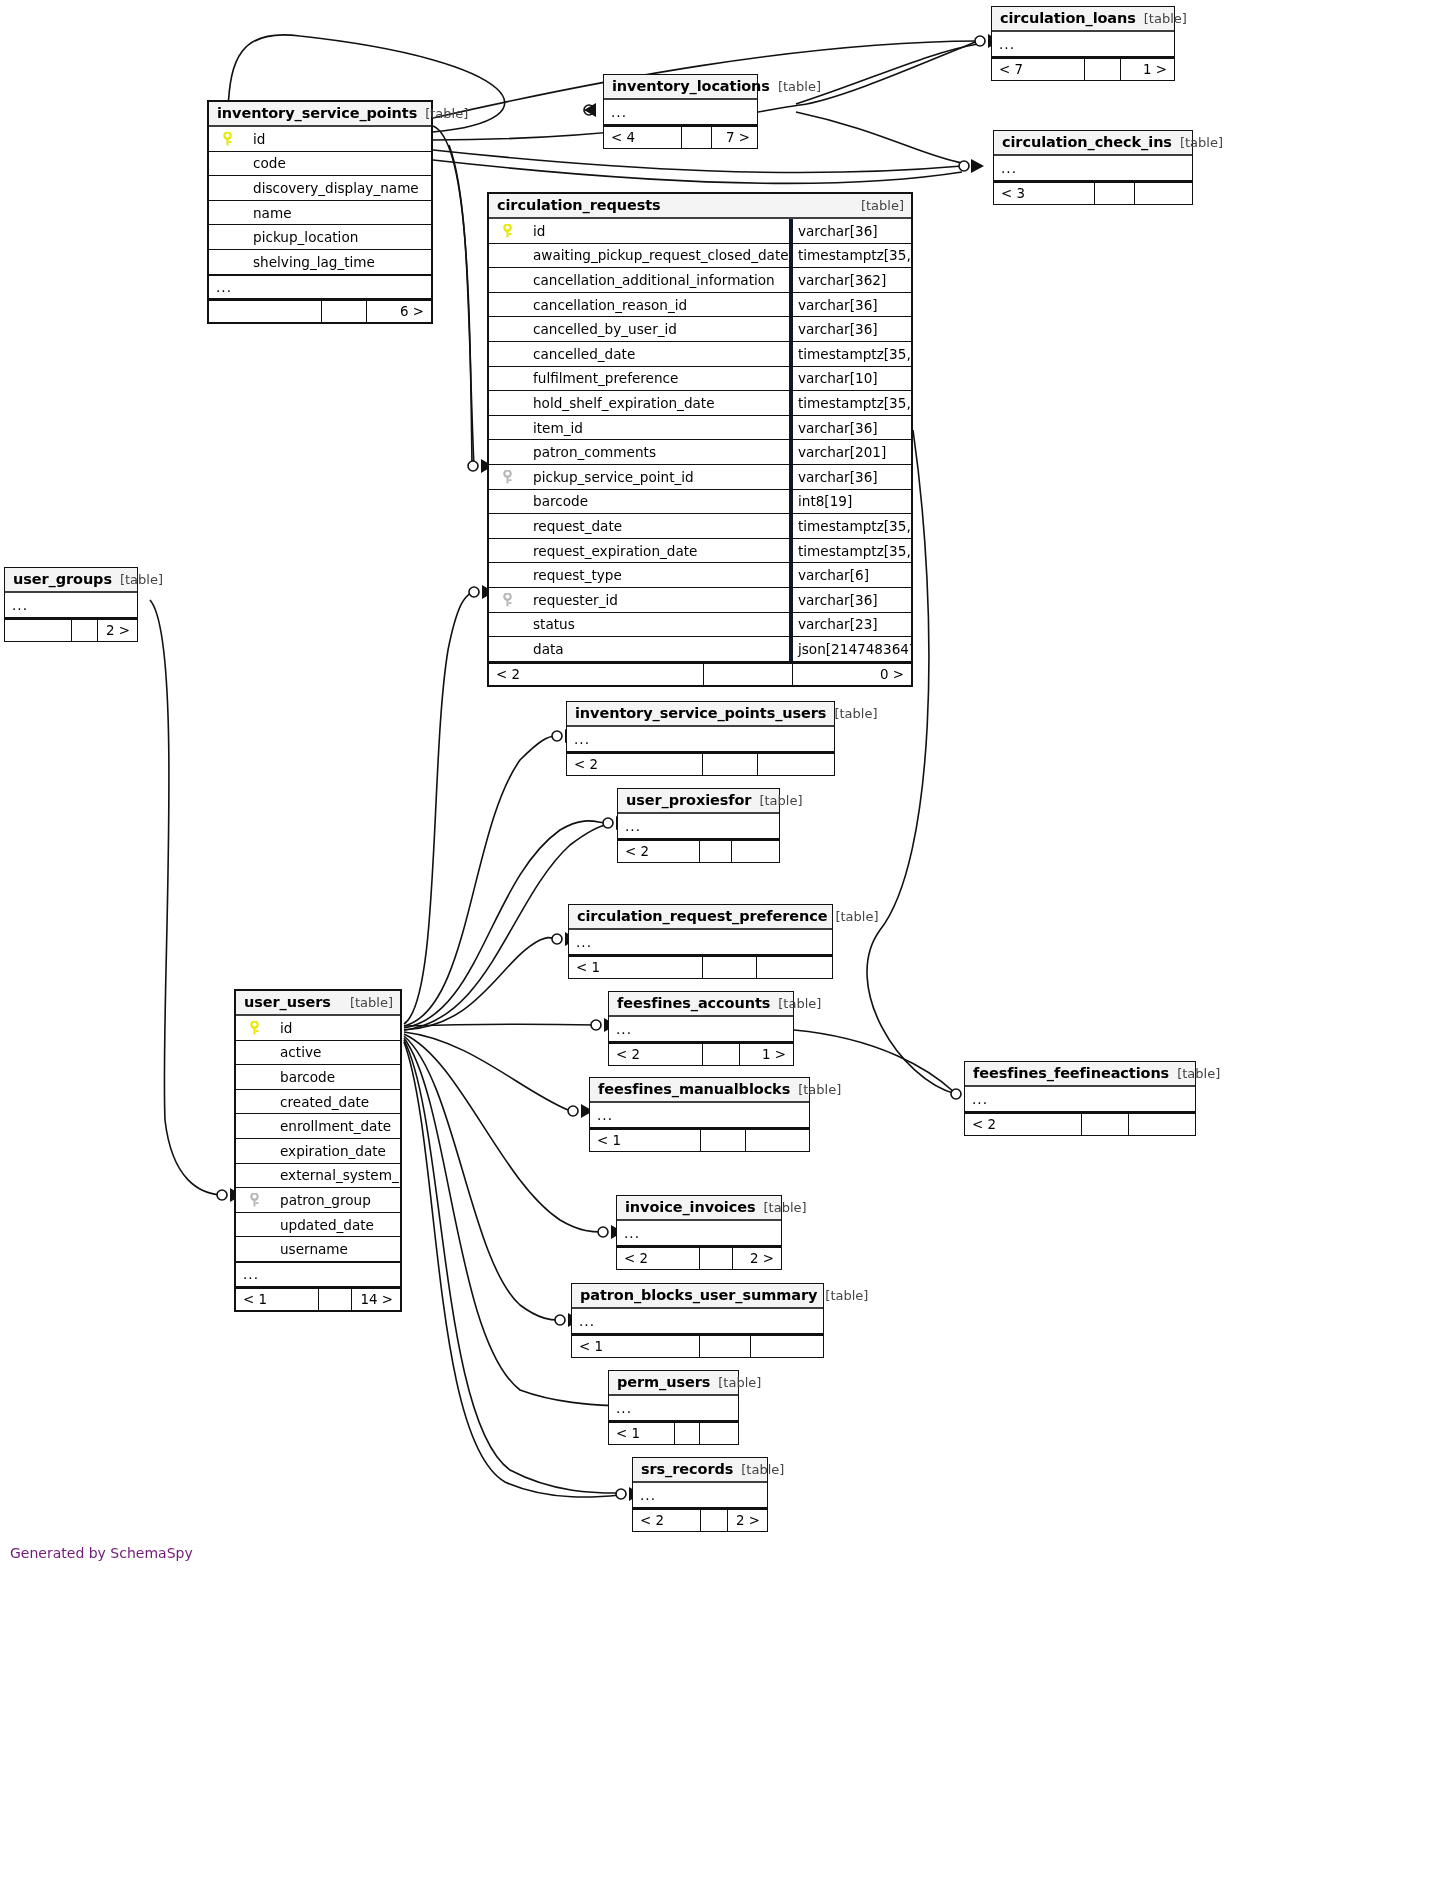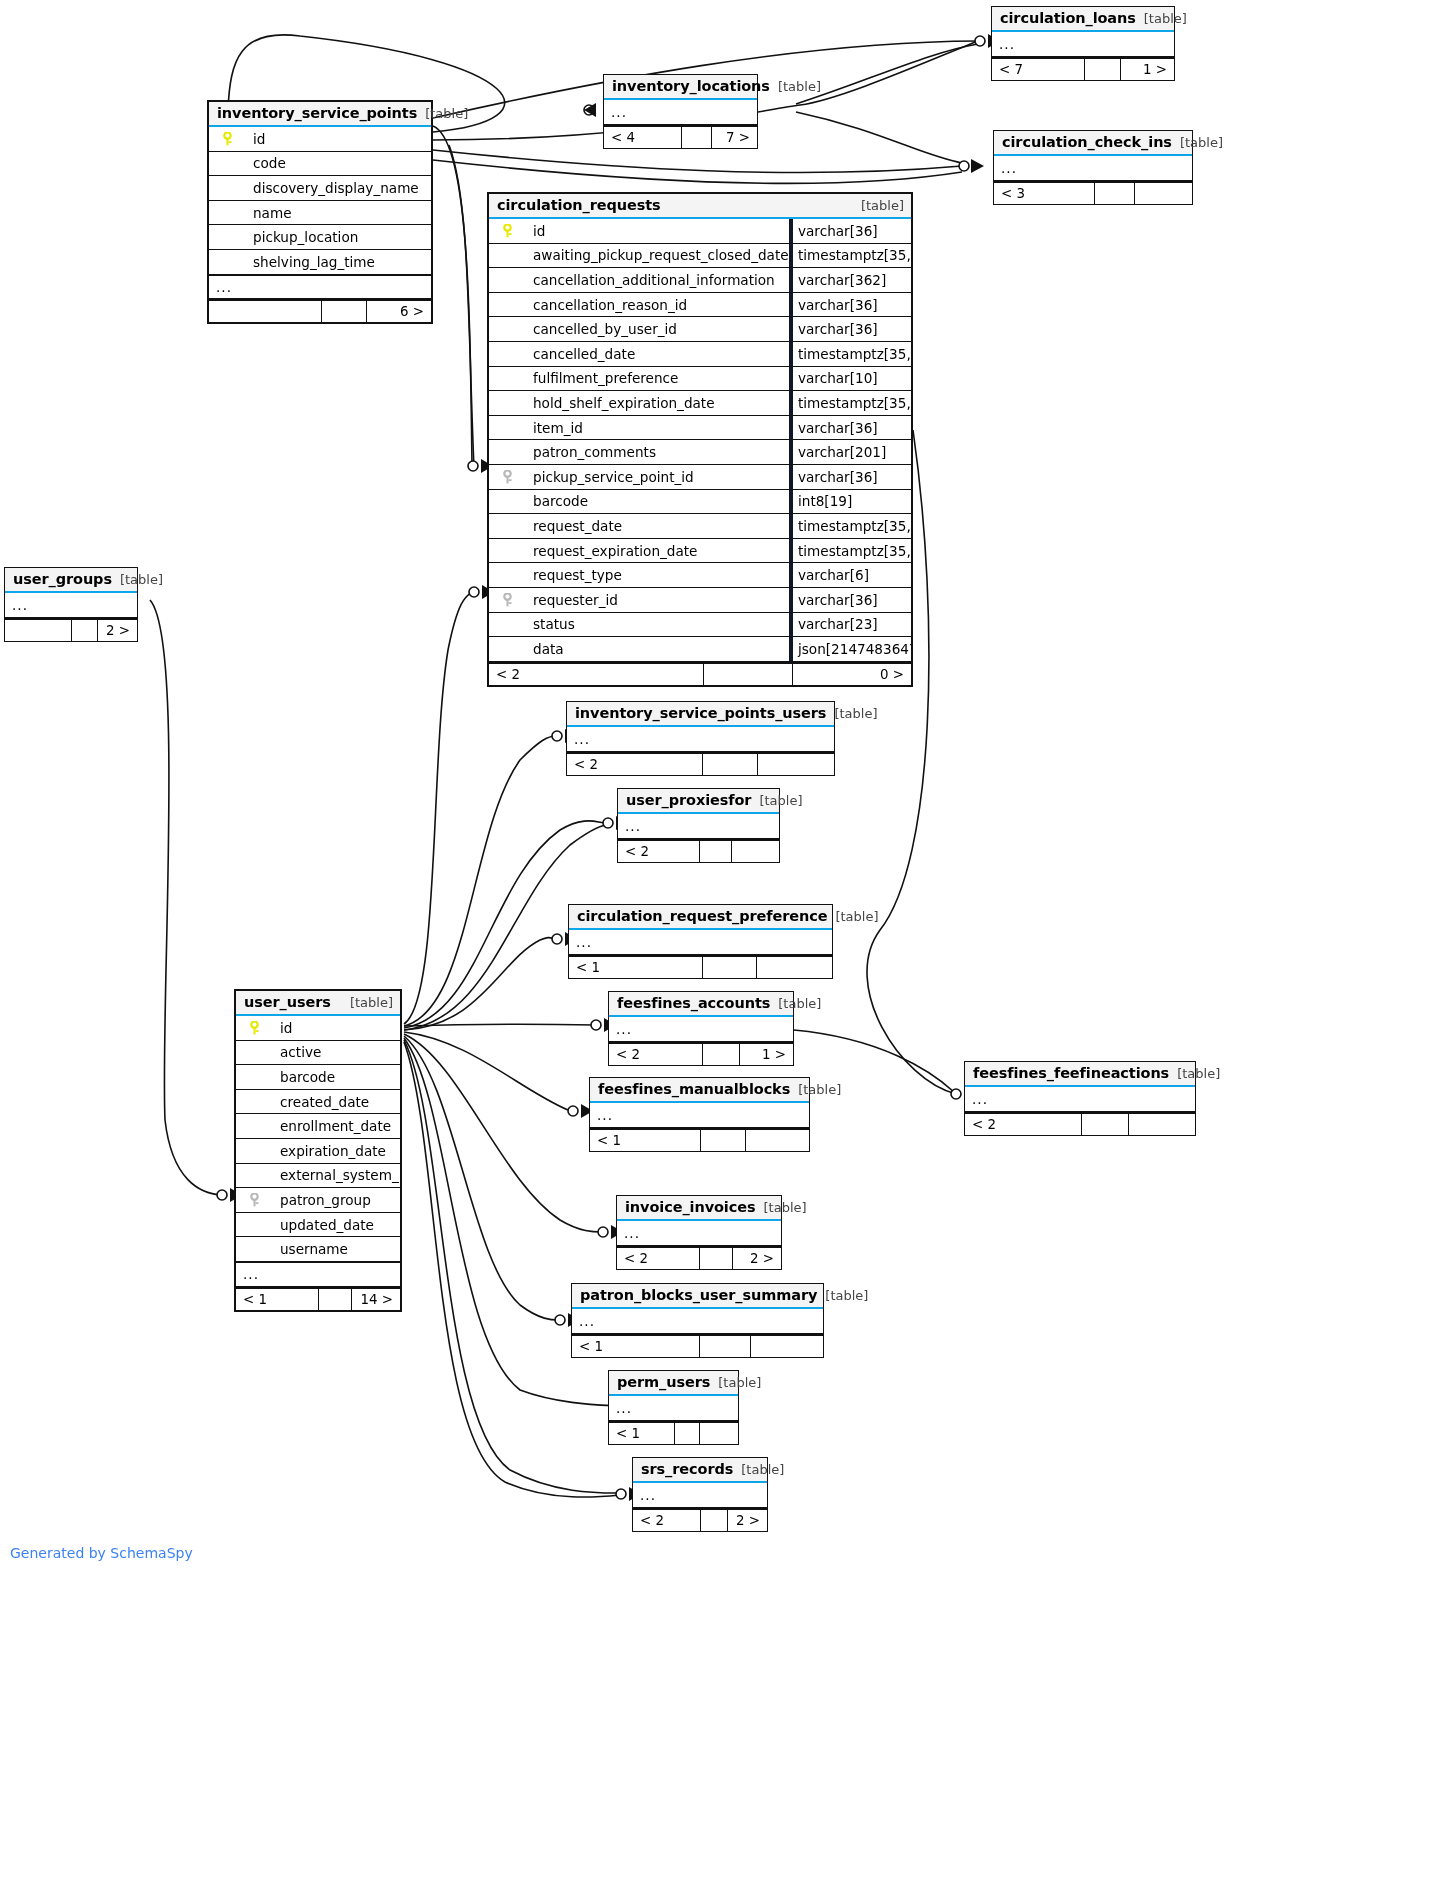--- a/index.html
+++ b/index.html
@@ -4,40 +4,40 @@
 <title>SchemaSpy Relationships</title>
 <style>
   html,body{margin:0;padding:0;background:#ffffff;}
   body{font-family:"DejaVu Sans","Liberation Sans",sans-serif;}
   #canvas{position:relative;width:1453px;height:1895px;overflow:hidden;background:#fff;}
   #edges{position:absolute;left:0;top:0;width:1453px;height:1895px;pointer-events:none;}
 
   .tbl{position:absolute;background:#fff;border:2px solid #111;box-sizing:border-box;}
   .tbl.thin{border-width:1px;}
   .thead{display:flex;align-items:center;justify-content:space-between;
-         background:#f4f4f4;border-bottom:2px solid #0ea5e9;padding:3px 7px 4px 8px;}
+         background:#f4f4f4;border-bottom:2px solid #404040;padding:3px 7px 4px 8px;}
   .tname{font-weight:bold;font-size:14.5px;color:#000;letter-spacing:-0.1px;white-space:nowrap;}
   .ttag{font-size:13px;color:#444;padding-left:8px;white-space:nowrap;}
 
   .row{display:flex;align-items:center;border-bottom:1px solid #111;height:24.6px;box-sizing:border-box;}
   .row:last-of-type{border-bottom:none;}
   .cname{flex:1;display:flex;align-items:center;font-size:13.6px;color:#000;padding-left:8px;white-space:nowrap;overflow:hidden;gap:16px;}
   .ctype{width:122px;border-left:4px solid #0f172a;font-size:13.6px;padding-left:5px;color:#000;white-space:nowrap;overflow:hidden;
          height:100%;display:flex;align-items:center;box-sizing:border-box;}
   .keybox{width:20px;display:inline-flex;justify-content:center;align-items:center;flex:none;}
   .ell{font-size:13.6px;padding-left:7px;color:#000;letter-spacing:1px;}
 
   .foot{display:flex;border-top:2px solid #111;height:23px;box-sizing:border-box;}
   .foot > div{display:flex;align-items:center;font-size:13.4px;color:#000;box-sizing:border-box;}
   .foot .fl{flex:2.6;padding-left:7px;border-right:1px solid #111;}
   .foot .fm{flex:1.1;border-right:1px solid #111;}
   .foot .fr{flex:1.4;justify-content:flex-end;padding-right:7px;}
 
   .stub{border-top:1px solid #111;}
-  .credit{position:absolute;left:10px;font-size:14px;color:#3b82f6;}
+  .credit{position:absolute;left:10px;font-size:14px;color:#701a75;}
 </style>
 </head>
 <body>
 
 <div id="canvas">
 
   <svg id="edges" viewBox="0 0 1453 1895" xmlns="http://www.w3.org/2000/svg">
     <g fill="none" stroke="#111" stroke-width="1.6">
 
       <path d="M433,118 C600,80 800,42 978,41"></path>

